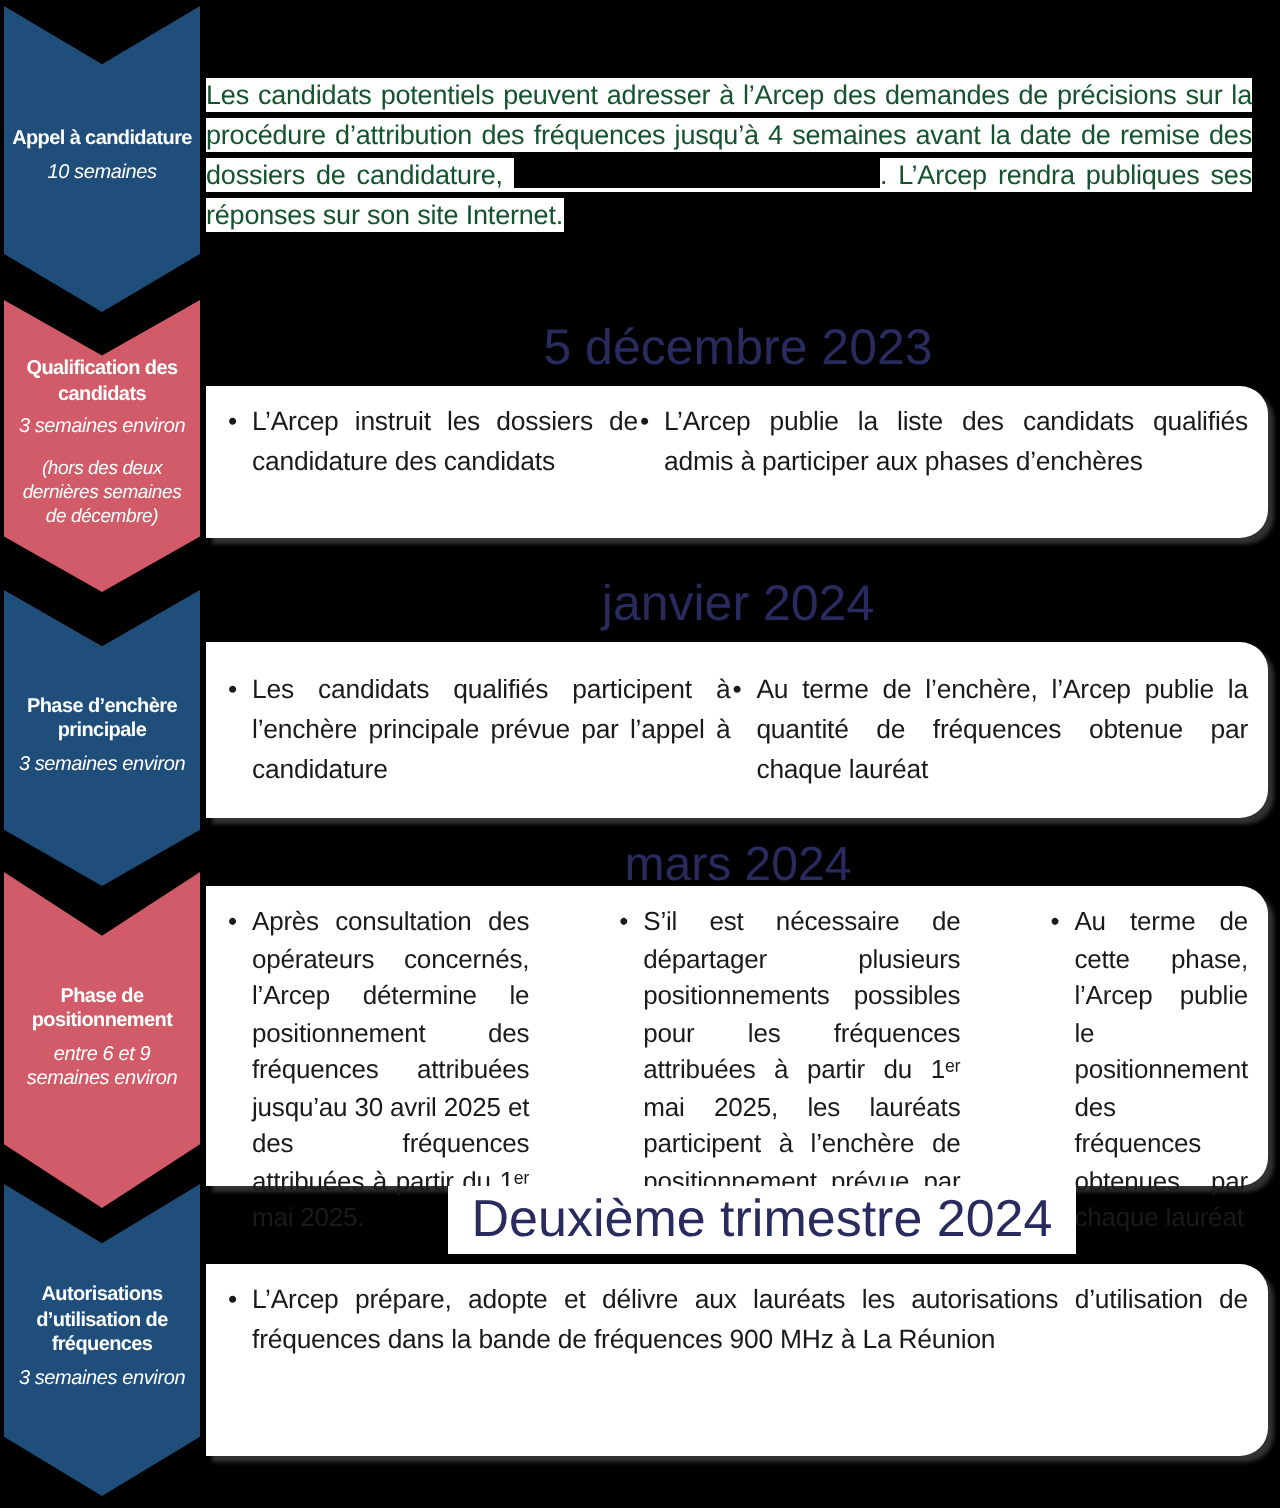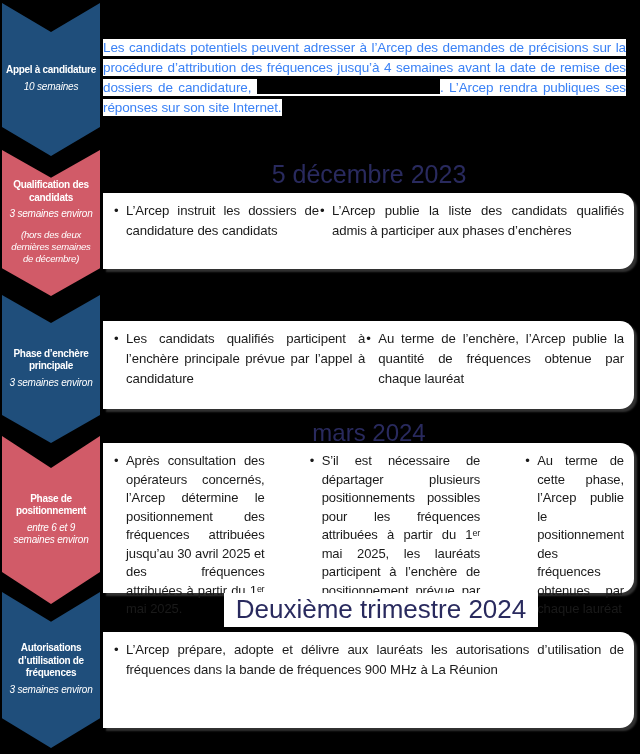--- a/index.html
+++ b/index.html
@@ -17,21 +17,21 @@
   }
   .chevron.blue { background:#1f4e7b; }
   .chevron.red  { background:#d15b68; }
   .ch-title { font-weight:bold; font-size:10px; line-height:12.5px; letter-spacing:-0.3px; }
   .ch-duration { font-style:italic; font-size:10px; line-height:12px; margin-top:4px; letter-spacing:-0.2px; }
   .ch-note { font-style:italic; font-size:9.5px; line-height:12px; margin-top:9px; letter-spacing:-0.2px; }
 
   
   .intro {
     position:absolute; left:103px; top:38px; width:523px;
-    font-size:13.5px; line-height:20px; text-align:justify; color:#3b82f6;
+    font-size:13.5px; line-height:20px; text-align:justify; color:#14532d;
     letter-spacing:-0.1px;
   }
   .intro .hl { background:#ffffff; padding:1px 0; box-decoration-break:clone; -webkit-box-decoration-break:clone; }
   .redaction { display:inline-block; width:183px; height:15px; background:#000000; vertical-align:-2px; }
 
   .date {
     position:absolute; left:103px; width:532px; text-align:center;
     color:#292a5e; font-weight:normal;
   }
   .date-1 { top:160px; font-size:25px; }
@@ -41,21 +41,21 @@
   .date-4 .date-text { background:#ffffff; padding:1px 12px 3px 12px;margin-left:24px; }
 
   .box {
     position:absolute; left:103px; width:531px; background:#ffffff;
     border-radius:0 14px 14px 0;
     box-shadow:3px 3px 2px rgba(110,110,110,0.45);
     display:flex; flex-direction:row; justify-content:center;
     padding:8px 10px 8px 10px; color:#1a1a1a;
   }
   .box-1 { top:193px; height:76px; }
-  .box-2 { top:321px; height:88px; }
+  .box-2 { top:321px; height:88px;align-items:center; }
   .box-3 { top:443px; height:150px;gap:44px; }
   .box-4 { top:632px; height:96px; }
   .bullet {
     position:relative; padding-left:13px; font-size:13.2px; line-height:20px;
     text-align:justify; letter-spacing:-0.1px;
   }
   .box-3 .bullet { font-size:13px; line-height:18.5px; margin:1px 0; }
   .bullet::before { content:"\2022"; position:absolute; left:1px; top:0; }
 </style>
 </head>
@@ -92,20 +92,23 @@
   <p class="intro"><span class="hl">Les candidats potentiels peuvent adresser à l’Arcep des demandes de précisions sur la procédure d’attribution des fréquences jusqu’à 4 semaines avant la date de remise des dossiers de candidature, </span><span class="hl"><span class="redaction"></span></span><span class="hl">. L’Arcep rendra publiques ses réponses sur son site Internet.</span></p>
 
   <div class="date date-1">
     <span class="date-text">5 décembre 2023</span>
   </div>
   <div class="box box-1">
     <div class="bullet">L’Arcep instruit les dossiers de candidature des candidats</div>
     <div class="bullet">L’Arcep publie la liste des candidats qualifiés admis à participer aux phases d’enchères</div>
   </div>
 
+  <div class="date date-2">
+    <span class="date-text">janvier 2024</span>
+  </div>
   <div class="box box-2">
     <div class="bullet">Les candidats qualifiés participent à l’enchère principale prévue par l’appel à candidature</div>
     <div class="bullet">Au terme de l’enchère, l’Arcep publie la quantité de fréquences obtenue par chaque lauréat</div>
   </div>
 
   <div class="date date-3">
     <span class="date-text">mars 2024</span>
   </div>
   <div class="box box-3">
     <div class="bullet">Après consultation des opérateurs concernés, l’Arcep détermine le positionnement des fréquences attribuées jusqu’au 30 avril 2025 et des fréquences attribuées à partir du 1ᵉʳ mai 2025.</div>

